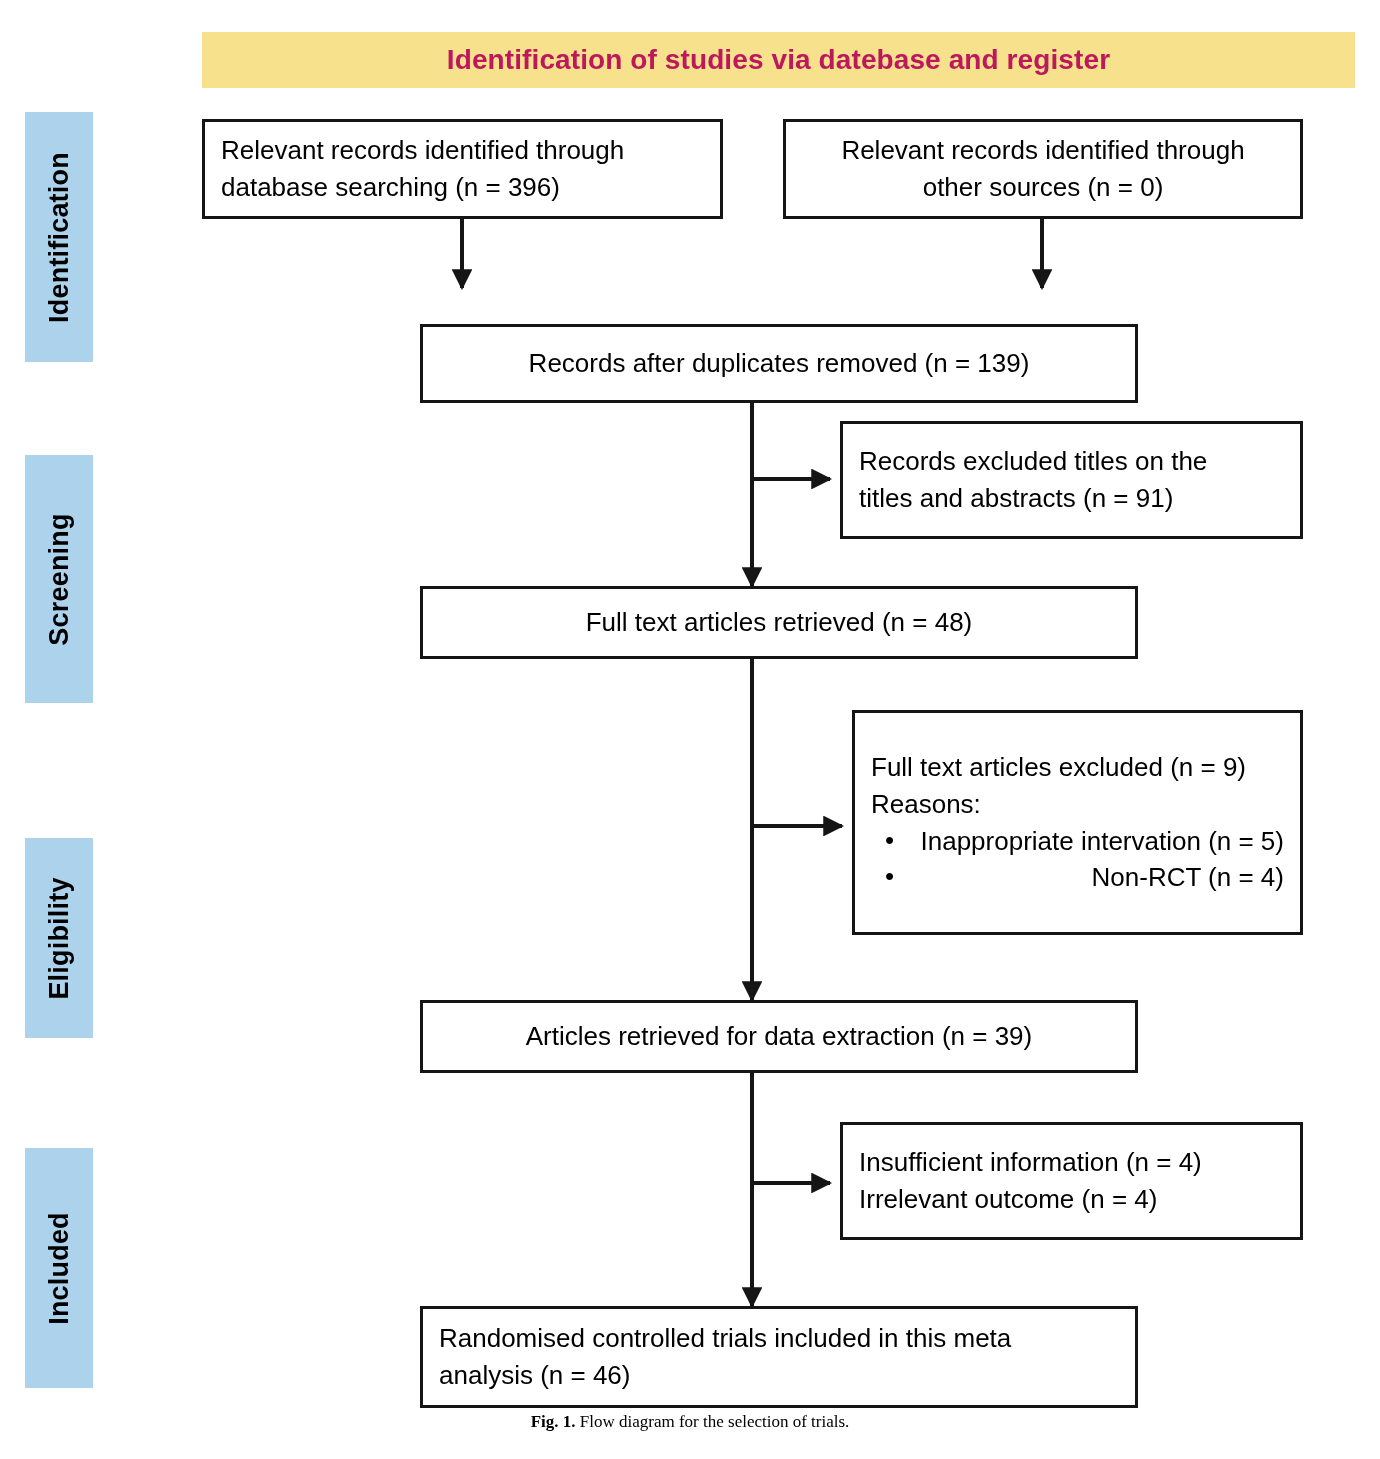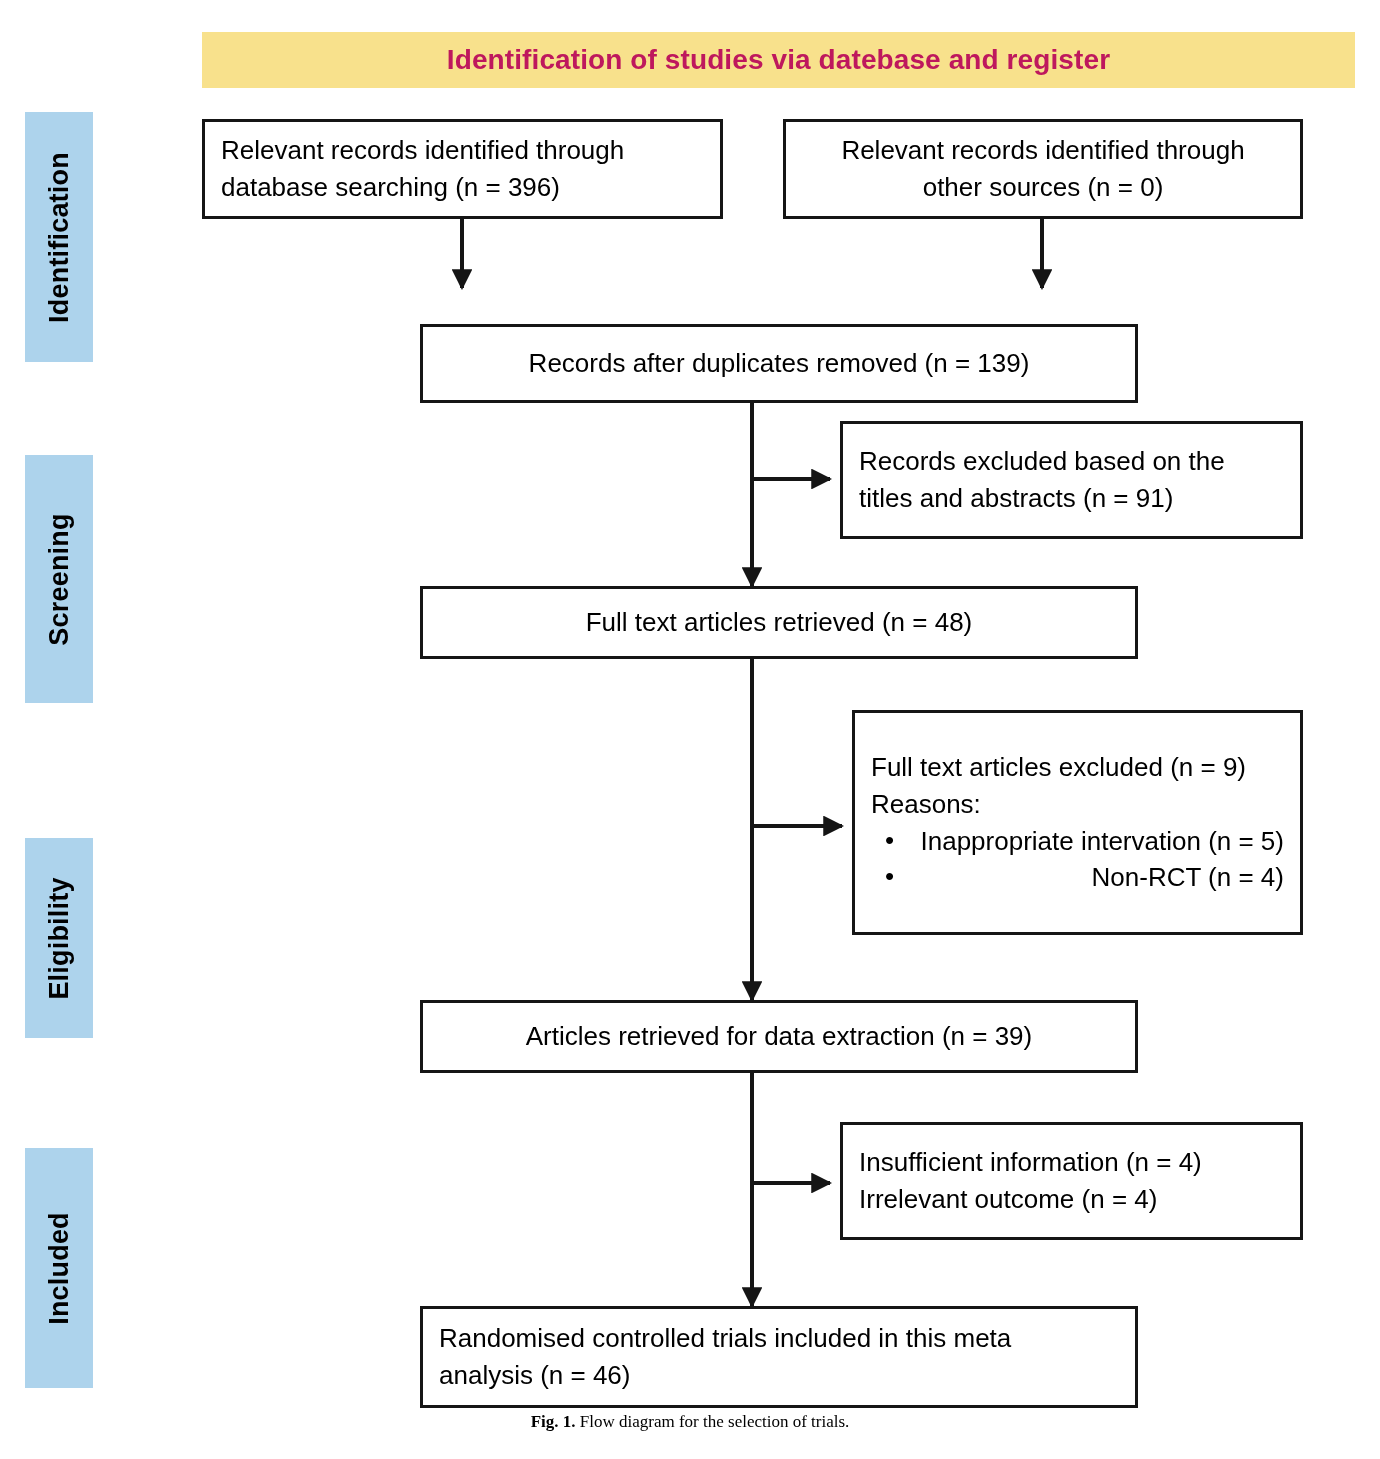--- a/index.html
+++ b/index.html
@@ -186,21 +186,21 @@
   <div class="box center" style="left:783px; top:119px; width:520px; height:100px;">
     <div class="box-text">Relevant records identified through</div>
     <div class="box-text">other sources (n = 0)</div>
   </div>
 
   <div class="box center" style="left:420px; top:296px; width:718px; height:79px;margin-top:28px;">
     <div class="box-text">Records after duplicates removed (n = 139)</div>
   </div>
 
   <div class="box left" style="left:840px; top:421px; width:463px; height:118px;">
-    <div class="box-text">Records excluded based on the</div>
+    <div class="box-text">Records excluded titles on the</div>
     <div class="box-text">titles and abstracts (n = 91)</div>
   </div>
 
   <div class="box center" style="left:420px; top:586px; width:718px; height:73px;">
     <div class="box-text">Full text articles retrieved (n = 48)</div>
   </div>
 
   <div class="box left" style="left:852px; top:710px; width:451px; height:225px;">
     <div class="box-text">Full text articles excluded (n = 9)</div>
     <div class="box-text">Reasons:</div>

